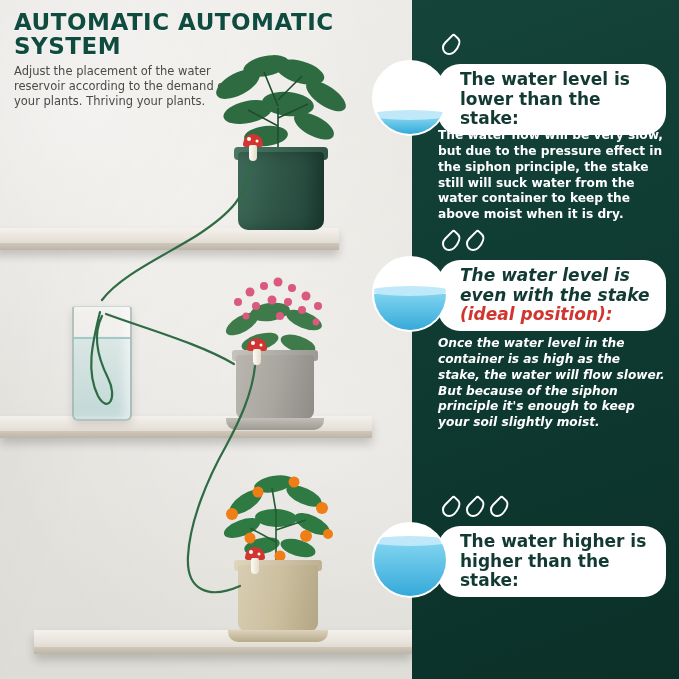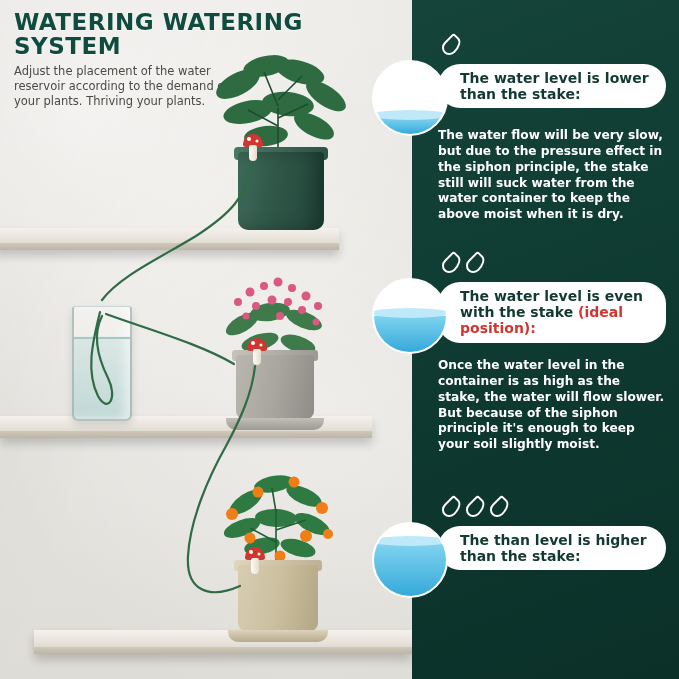--- a/index.html
+++ b/index.html
@@ -214,21 +214,21 @@
     width: 267px; height: 679px;
     background: linear-gradient(160deg, #15443a 0%, #0e3a31 50%, #0b3028 100%);
   }
   .section {
     position: absolute;
     left: 0;
     width: 267px;
     color: #ffffff;
   }
   .sec1 { top: 30px; }
-  .sec2 { top: 248px; }
+  .sec2 { top: 226px; font-style: italic; }
   .sec3 { top: 492px; }
 
   .drops {
     display: flex;
     gap: 9px;
     padding-left: 32px;
     height: 26px;
     align-items: flex-end;
   }
   .drop {
@@ -282,21 +282,21 @@
     border-radius: 22px;
     padding: 6px 12px 6px 22px;
     box-sizing: border-box;
     min-height: 44px;
     display: flex;
     align-items: center;
   }
   .headline-text {
     font-family: "DejaVu Sans", sans-serif;
     font-weight: bold;
-    font-size: 14px;
+    font-size: 17px;
     line-height: 1.16;
     color: #123a32;
   }
   .headline-text .accent {
     color: #d1352f;
   }
   .body-text {
     margin: 10px 14px 0 26px;
     font-family: "DejaVu Sans", sans-serif;
     font-weight: bold;
@@ -320,21 +320,21 @@
         <div class="edge"></div>
       </div>
     <div class="shelf shelf2">
         <div class="edge"></div>
       </div>
     <div class="shelf shelf3">
         <div class="edge"></div>
       </div>
 
     <div class="title-wrap">
-      <h1 class="main-title">WATERING WATERING SYSTEM</h1>
+      <h1 class="main-title">AUTOMATIC AUTOMATIC SYSTEM</h1>
       <p class="subtitle">Adjust the placement of the water reservoir according to the demand of your plants. Thriving your plants.</p>
     </div>
 
     <div class="plant1-foliage">
       <svg width="150" height="112" viewBox="0 0 150 112">
         <g fill="#2f6b41">
           <ellipse cx="34" cy="36" rx="24" ry="11" transform="rotate(-28 34 36)"></ellipse>
           <ellipse cx="62" cy="18" rx="23" ry="10" transform="rotate(-12 62 18)"></ellipse>
           <ellipse cx="96" cy="24" rx="25" ry="11" transform="rotate(16 96 24)"></ellipse>
           <ellipse cx="122" cy="48" rx="23" ry="10" transform="rotate(34 122 48)"></ellipse>
@@ -485,21 +485,21 @@
     </div>
 
     <div class="section sec3">
       <div class="drops">
         <span class="drop"></span>
         <span class="drop"></span>
         <span class="drop"></span>
       </div>
       <div class="headline-row">
         <div class="headline-box">
-          <span class="headline-text">The than level is higher than the stake:</span>
+          <span class="headline-text">The water higher is higher than the stake:</span>
         </div>
         <div class="water-circle wc-high">
           <div class="wc-fill"></div>
           <div class="wc-wave"></div>
         </div>
       </div>
     </div>
 
   </div>
 </div>

